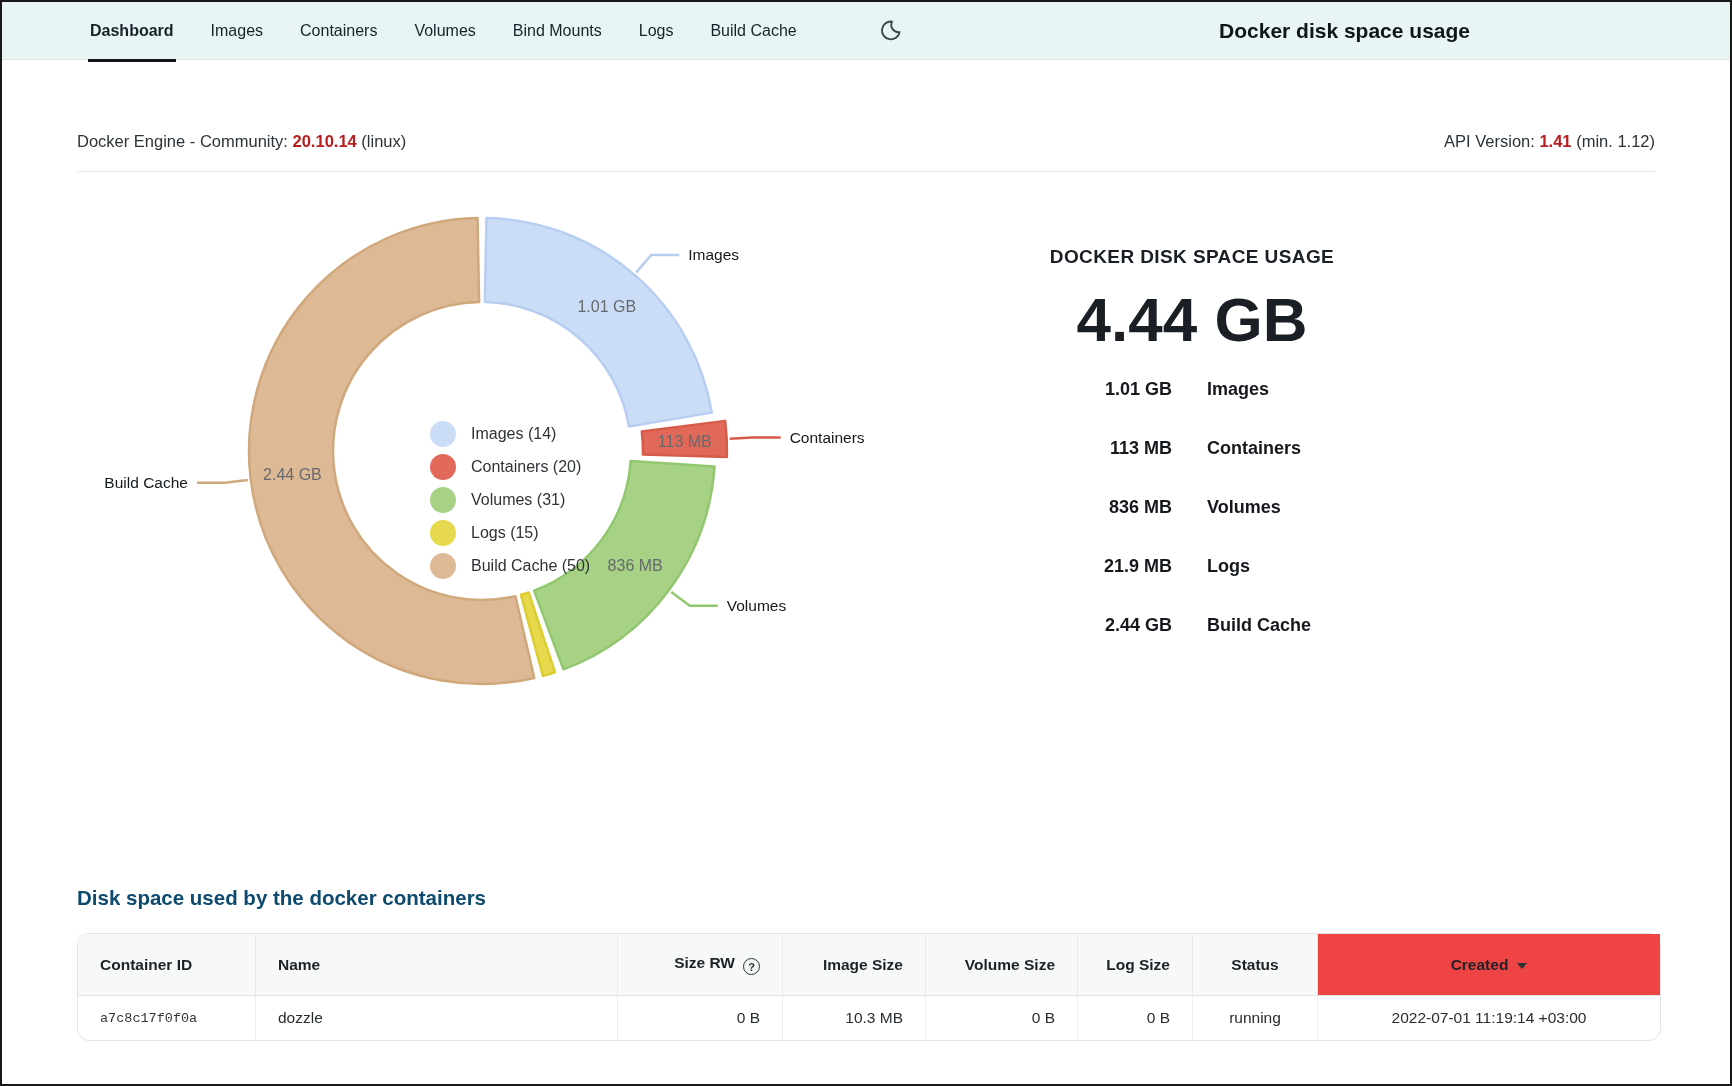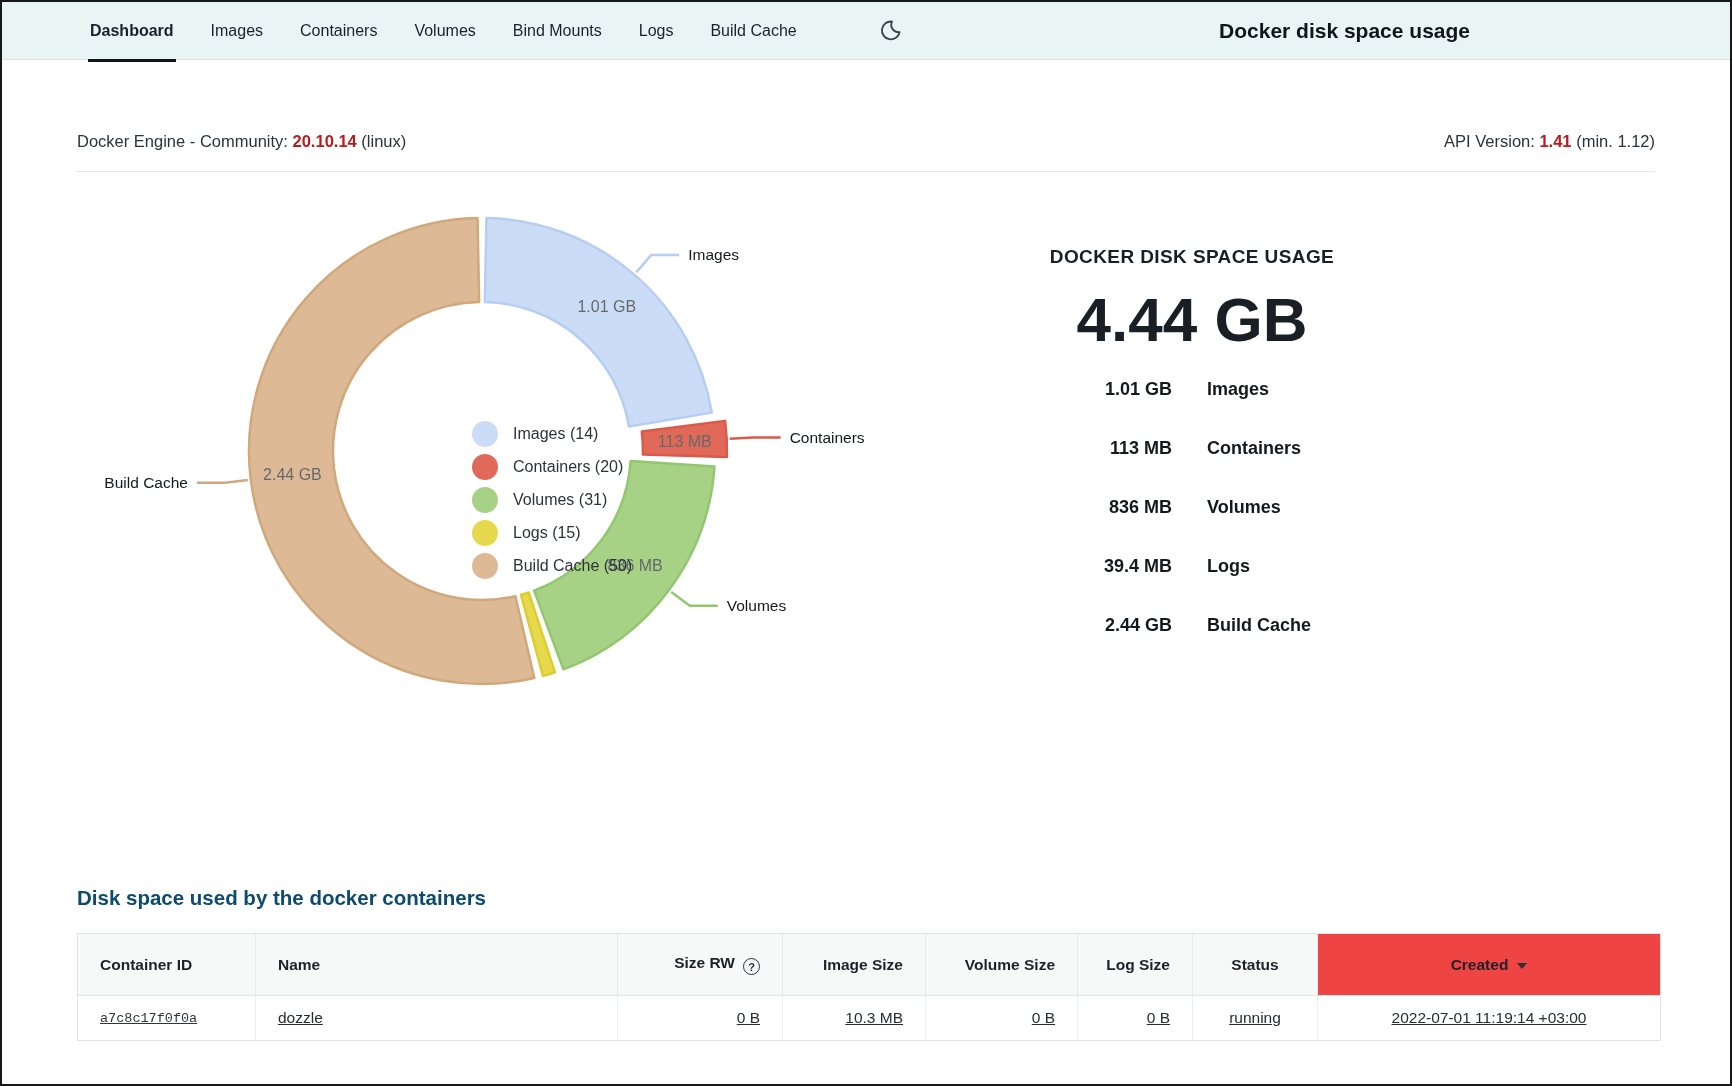--- a/index.html
+++ b/index.html
@@ -25,50 +25,50 @@
 
   
   .engine-row { display:flex; justify-content:space-between; align-items:baseline;
                 margin:0 75px; padding:72px 0 20px 0; font-size:16.5px; color:#2b3338; }
   .engine-row b { color:#b91c1c; }
   .divider { margin:0 75px; border:0; border-top:1px solid #e4e7e6; }
 
   
   .chart-wrap { position:relative; height:690px; }
   .chart-wrap svg.donut { position:absolute; left:0; top:0; }
-  .legend { position:absolute; left:470px; top:245px;text-align:center; }
+  .legend { position:absolute; left:428px; top:245px;text-align:center; }
   .legend-row { display:flex; align-items:center; height:33px; gap:15px; cursor:pointer; }
   .legend-bullet { width:26px; height:26px; border-radius:50%; flex:0 0 26px; }
   .legend-label { font-size:16px; color:#2e3337; }
 
   .usage-panel { position:absolute; left:1040px; top:0; width:300px; }
   .usage-title { position:absolute; top:74px; width:300px; text-align:center;
                  font-size:19px; font-weight:700; letter-spacing:.4px; color:#191f24; }
   .usage-total { position:absolute; top:102px; width:300px; text-align:center;
                  font-size:62px; font-weight:700; color:#191f24; line-height:72px;margin-top:10px; }
   .usage-stats { position:absolute; top:188px; width:360px; display:grid;
                  grid-template-columns:130px auto; column-gap:35px; grid-auto-rows:59px;
                  align-items:center; }
   .stat-value { text-align:right; font-size:18px; font-weight:700; color:#15191d; }
   .stat-label { text-align:left;  font-size:18px; font-weight:700; color:#15191d; }
 
   
   .table-heading { margin:22px 75px 0 75px; font-size:20.5px; font-weight:700;
                    color:#0c4a6e; height:28px; line-height:28px; }
   table.containers { width:1582px; margin:21px 75px 0 75px; border-collapse:separate;
-                     border-spacing:0; border:1px solid #e1e4e4; border-radius:0;
+                     border-spacing:0; border:1px solid #e1e4e4; border-radius:12px;
                      table-layout:fixed; }
   th { height:62px; background:#f7f8f8; font-size:15.5px; font-weight:700;
        color:#1c2227; padding:0 22px; border-bottom:1px solid #e1e4e4;
        border-right:1px solid #e8ebea; white-space:nowrap; cursor:pointer; }
   th:last-child { border-right:0; }
   th.sorted { background:#ef4444; }
   td { height:44px; font-size:15.5px; color:#272d31; padding:0 22px;
        border-bottom:1px solid #eceeed; border-right:1px solid #eef0ef;
-       white-space:nowrap; overflow:hidden;text-decoration:underline; }
+       white-space:nowrap; overflow:hidden; }
   td:last-child { border-right:0;text-align:center; }
   tr:last-child td { border-bottom:0; }
   td.mono { font-family:"Liberation Mono","DejaVu Sans Mono",monospace;
             font-size:13.5px; color:#30373c; }
   .al { text-align:left; } .ar { text-align:right; } .ac { text-align:center; }
   .qmark { display:inline-flex; align-items:center; justify-content:center;
            width:17px; height:17px; border:1.5px solid #2a3237; border-radius:50%;
            font-size:11px; font-weight:700; color:#2a3237; margin-left:8px;
            vertical-align:-3px; }
   .sort-caret { display:inline-block; width:0; height:0; margin-left:9px;
@@ -160,21 +160,21 @@
     <div class="usage-panel">
       <div class="usage-title">DOCKER DISK SPACE USAGE</div>
       <div class="usage-total">4.44 GB</div>
       <div class="usage-stats" id="usage-stats">
           <div class="stat-value">1.01 GB</div>
           <div class="stat-label">Images</div>
           <div class="stat-value">113 MB</div>
           <div class="stat-label">Containers</div>
           <div class="stat-value">836 MB</div>
           <div class="stat-label">Volumes</div>
-          <div class="stat-value">39.4 MB</div>
+          <div class="stat-value">21.9 MB</div>
           <div class="stat-label">Logs</div>
           <div class="stat-value">2.44 GB</div>
           <div class="stat-label">Build Cache</div>
         </div>
     </div>
   </div>
 
   <h2 class="table-heading">Disk space used by the docker containers</h2>
 
   <table class="containers">

